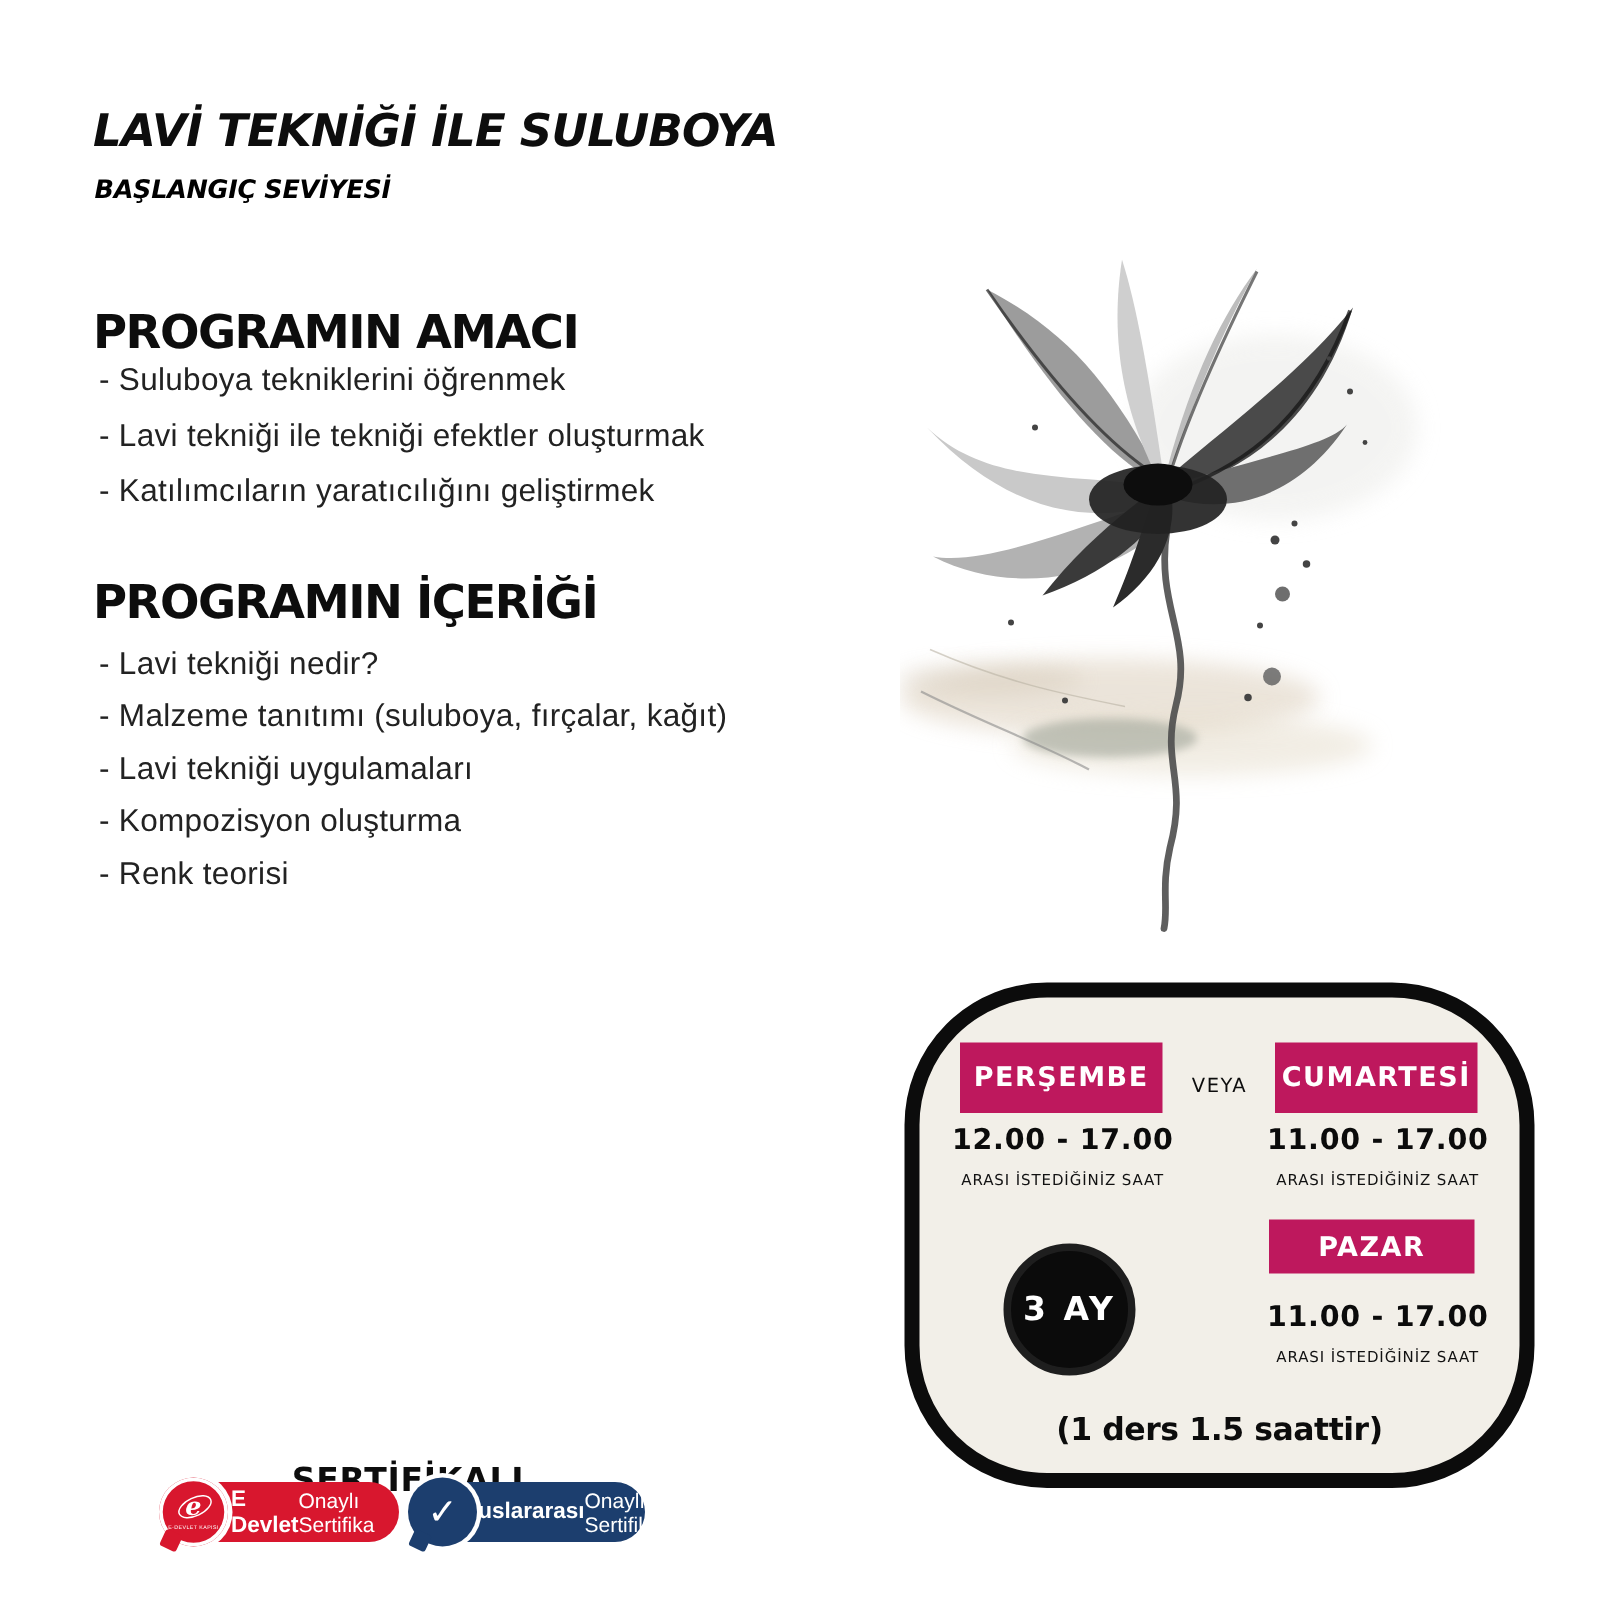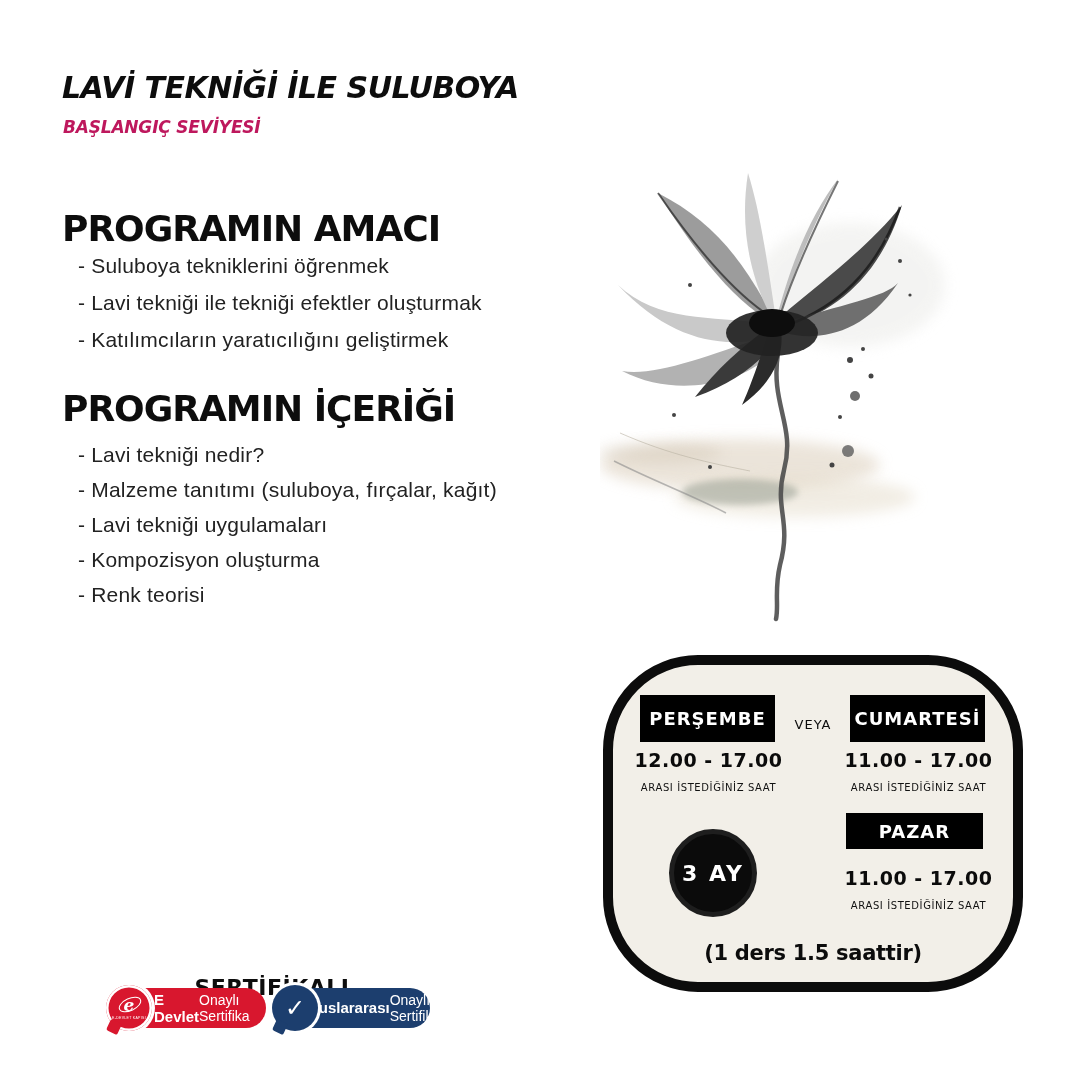--- a/index.html
+++ b/index.html
@@ -19,32 +19,32 @@
     font-family:"DejaVu Sans",sans-serif;
     font-weight:bold;font-style:italic;
     font-size:30px;letter-spacing:-0.5px;
     color:#0d0d0d;
   }
   .subtitle{
     left:63px;top:100px;width:400px;
     font-family:"DejaVu Sans",sans-serif;
     font-weight:bold;font-style:italic;
     font-size:17px;letter-spacing:-0.2px;
-    color:#be185d;
+    color:#000000;
   }
 
   
   .section-heading{
     font-family:"DejaVu Sans",sans-serif;
-    font-weight:bold;font-size:36px;letter-spacing:-1px;
+    font-weight:bold;font-size:31px;letter-spacing:-1px;
     color:#0d0d0d;
   }
   .sec1-heading{left:62px;top:178px;width:520px;}
   .sec2-heading{left:62px;top:358px;width:520px;}
-  .bullets{margin:16px;padding:0;list-style:none;}
+  .bullets{margin:4px;padding:0;list-style:none;}
   .bullets li{
     font-size:21px;letter-spacing:0.2px;color:#222222;
   }
   .sec1-list{left:62px;top:231px;width:520px;}
   .sec1-list li{line-height:37px;}
   .sec2-list{left:62px;top:421px;width:520px;}
   .sec2-list li{line-height:35px;}
 
   
   .flower{left:600px;top:165px;width:420px;height:460px;}
@@ -52,21 +52,21 @@
   
   .card{
     left:603px;top:655px;width:420px;height:337px;
     box-sizing:border-box;
     background:#f2efe8;
     border:10px solid #0c0c0c;
     border-radius:95px;
   }
   .card .in{position:absolute;}
   .daybox{
-    background:#000000;color:#ffffff;
+    background:#be185d;color:#ffffff;
     display:flex;align-items:center;justify-content:center;
     font-family:"DejaVu Sans",sans-serif;
     font-weight:bold;font-size:18px;letter-spacing:1px;
   }
   .day-left{left:27px;top:30px;width:135px;height:47px;}
   .day-right{left:237px;top:30px;width:135px;height:47px;}
   .day-sunday{left:233px;top:148px;width:137px;height:36px;}
   .orlabel{
     left:169px;top:52px;width:62px;text-align:center;
     font-family:"DejaVu Sans",sans-serif;

